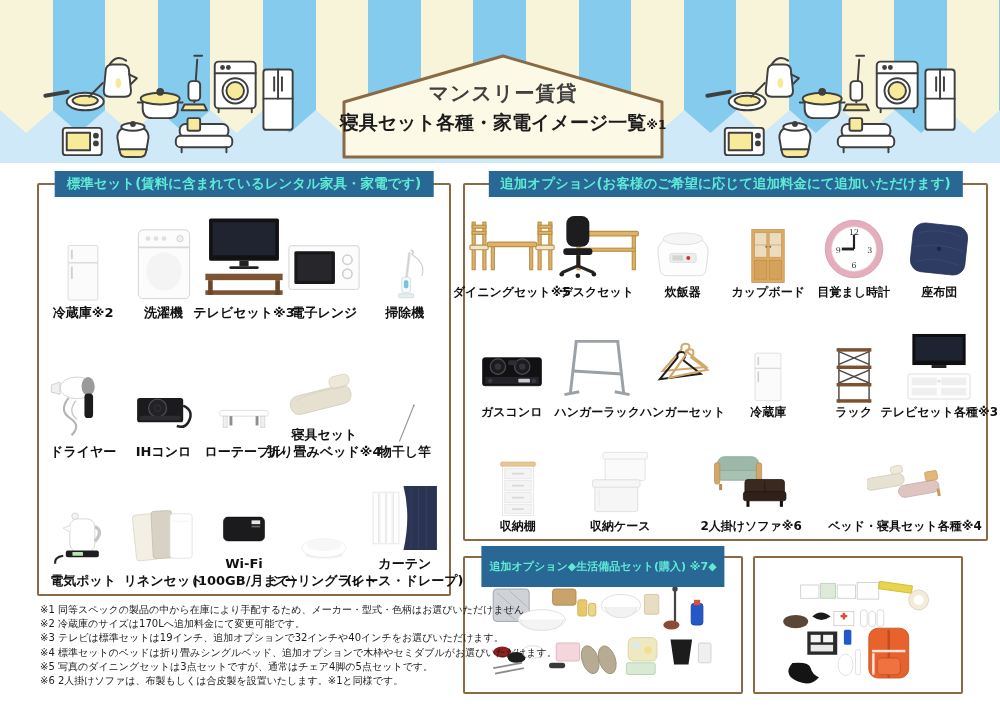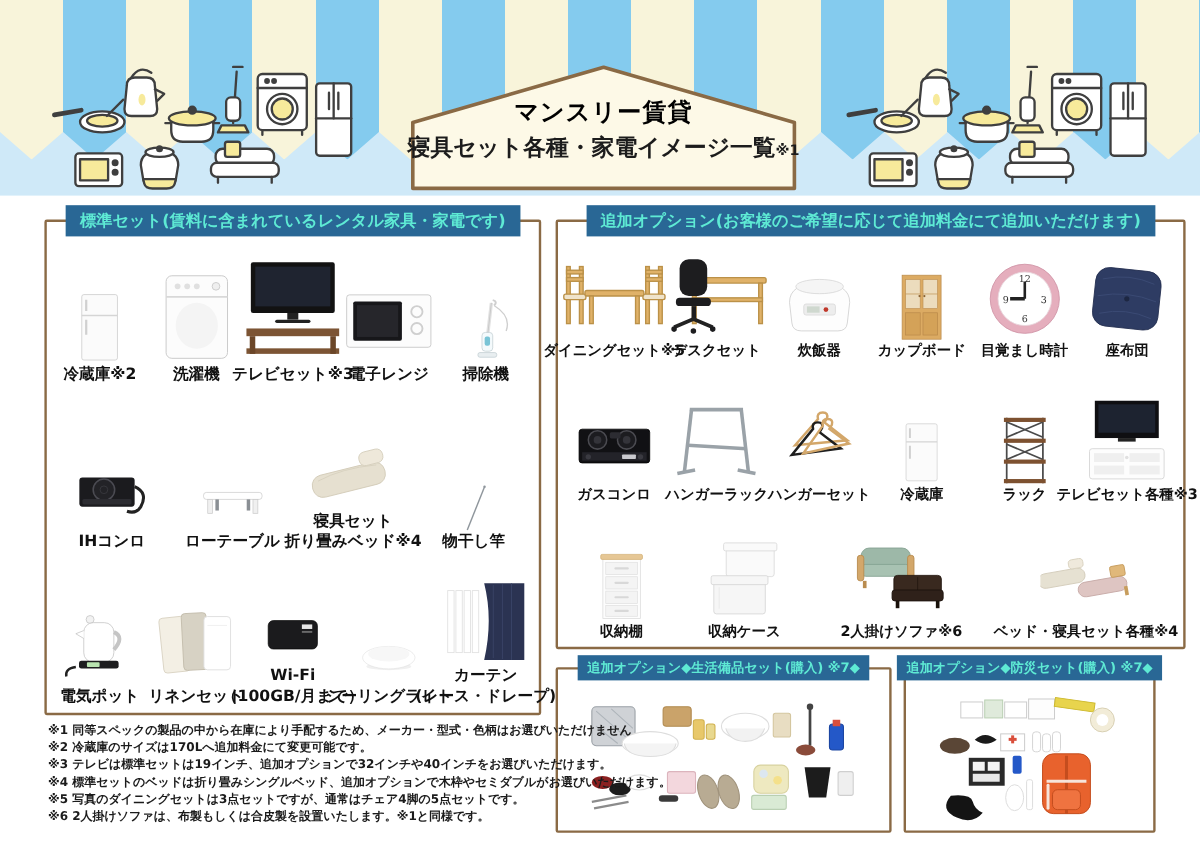--- a/index.html
+++ b/index.html
@@ -8,47 +8,47 @@
   
   .sky{position:absolute;left:0;top:0;width:1000px;height:163px;background:#cfe9f8;}
   .stripes{position:absolute;left:0;top:0;width:1000px;height:133px;
     background:repeating-linear-gradient(90deg,#f8f4da 0 52.6px,#84cbee 52.6px 105.2px);
     clip-path:polygon(0px 0px,1000px 0px,1000px 110px,973.7px 133px,947.4px 110px,921.1px 133px,894.7px 110px,868.4px 133px,842.1px 110px,815.8px 133px,789.5px 110px,763.2px 133px,736.8px 110px,710.5px 133px,684.2px 110px,657.9px 133px,631.6px 110px,605.3px 133px,578.9px 110px,552.6px 133px,526.3px 110px,500px 133px,473.7px 110px,447.4px 133px,421.1px 110px,394.7px 133px,368.4px 110px,342.1px 133px,315.8px 110px,289.5px 133px,263.2px 110px,236.8px 133px,210.5px 110px,184.2px 133px,157.9px 110px,131.6px 133px,105.3px 110px,78.9px 133px,52.6px 110px,26.3px 133px,0px 110px);}
   .deco{position:absolute;top:48px;width:260px;height:112px;}
   .deco.left{left:38px;} .deco.right{left:700px;}
   
   .plaque{position:absolute;left:338px;top:50px;width:330px;height:110px;}
   .plaque .t1{position:absolute;left:0;right:0;top:30px;text-align:center;
-      font-size:20px;font-weight:bold;color:#000000;letter-spacing:1px;}
+      font-size:20px;font-weight:bold;color:#404040;letter-spacing:1px;}
   .plaque .t2{position:absolute;left:0;right:0;top:60px;text-align:center;
       font-size:19px;font-weight:bold;color:#1c1c1c;white-space:nowrap;}
   .plaque .t2 .note{font-size:12px;font-weight:bold;}
   
   .panel{position:absolute;border:2px solid #8a6a45;background:#fff;border-radius:2px;box-sizing:border-box;}
   #std{left:37px;top:183px;width:414px;height:413px;}
   #opt{left:463px;top:183px;width:525px;height:358px;}
   #setA{left:463px;top:556px;width:280px;height:138px;}
   #setB{left:753px;top:556px;width:210px;height:138px;}
   .band{position:absolute;top:-14px;left:50%;transform:translateX(-50%);
       background:#296795;color:#5eead4;font-weight:bold;white-space:nowrap;
       padding:4px 12px;font-size:13.5px;z-index:3;}
-  #setA .band,#setB .band{font-size:11px;top:-12px;padding:3px 8px;}
+  #setA .band,#setB .band{font-size:11px;top:-12px;padding:13px 8px;}
   .rows{display:flex;flex-direction:column;justify-content:space-between;height:100%;
       box-sizing:border-box;padding:16px 4px 4px 4px;}
   .row{display:flex;align-items:flex-end;}
   .cell{flex:1;display:flex;flex-direction:column;align-items:center;min-width:0;}
   .ph{display:flex;align-items:flex-end;justify-content:center;}
   .ph1{height:104px;} .ph2{height:88px;} .ph3{height:78px;}
   .pho{height:84px;} .pho3{height:78px;}
   .lbl{font-weight:bold;font-size:13px;color:#111;text-align:center;line-height:1.3;white-space:nowrap;}
   #opt .lbl{font-size:12px;}
   .w19{flex:0 0 19%;} .w21{flex:0 0 21%;} .w30{flex:0 0 30%;}
   
   .notes{position:absolute;left:40px;top:603px;width:445px;}
-  .note{font-size:10px;font-weight:bold;color:#1b1b1b;line-height:1.42;white-space:nowrap;}
+  .note{font-size:10px;font-weight:normal;color:#1b1b1b;line-height:1.42;white-space:nowrap;}
   
   .setph{position:absolute;left:0;right:0;top:22px;bottom:4px;display:flex;align-items:center;justify-content:center;}
   svg{display:block;}
 </style>
 </head>
 <body>
 
 <svg width="0" height="0" style="position:absolute" aria-hidden="true">
 <defs>
 <symbol id="deco" viewBox="0 0 260 115">
@@ -522,20 +522,28 @@
               <svg width="56" height="104" viewBox="0 0 100 100" preserveAspectRatio="xMidYMax meet">
                 <use href="#p-vac"></use>
               </svg>
             </div>
           <div class="lbl">掃除機</div>
         </div>
       </div>
       <div class="row">
         <div class="cell">
           <div class="ph ph2">
+              <svg width="72" height="72" viewBox="0 0 100 100" preserveAspectRatio="xMidYMax meet">
+                <use href="#p-dryer"></use>
+              </svg>
+            </div>
+          <div class="lbl">ドライヤー</div>
+        </div>
+        <div class="cell">
+          <div class="ph ph2">
               <svg width="82" height="64" viewBox="0 0 100 100" preserveAspectRatio="xMidYMax meet">
                 <use href="#p-ih"></use>
               </svg>
             </div>
           <div class="lbl">IHコンロ</div>
         </div>
         <div class="cell">
           <div class="ph ph2">
               <svg width="84" height="58" viewBox="0 0 100 100" preserveAspectRatio="xMidYMax meet">
                 <use href="#p-table"></use>
@@ -750,21 +758,20 @@
 
   <div class="panel" id="setA">
     <div class="band">追加オプション◆生活備品セット(購入) ※7◆</div>
     <div class="setph">
         <svg width="262" height="108" viewBox="0 0 260 120" preserveAspectRatio="xMidYMid meet">
           <use href="#p-goods"></use>
         </svg>
       </div>
   </div>
   <div class="panel" id="setB">
-    <div class="band">追加オプション◆防災セット(購入) ※7◆</div>
     <div class="setph">
         <svg width="178" height="108" viewBox="0 0 190 130" preserveAspectRatio="xMidYMid meet">
           <use href="#p-bosai"></use>
         </svg>
       </div>
   </div>
 
   <div class="notes">
     <div class="note">※1 同等スペックの製品の中から在庫により手配するため、メーカー・型式・色柄はお選びいただけません</div>
     <div class="note">※2 冷蔵庫のサイズは170Lへ追加料金にて変更可能です。</div>

